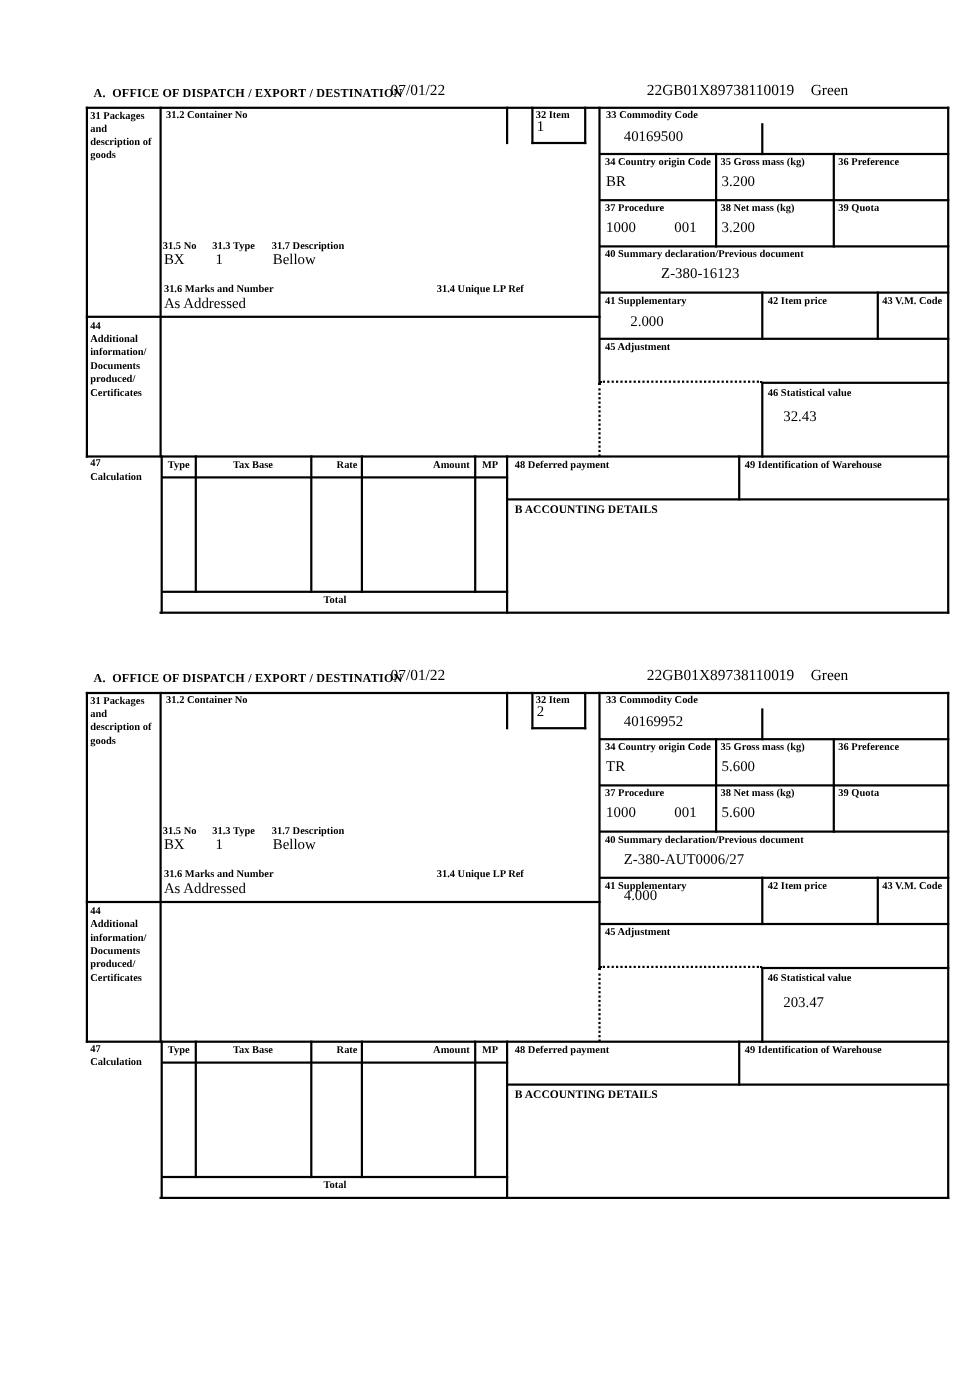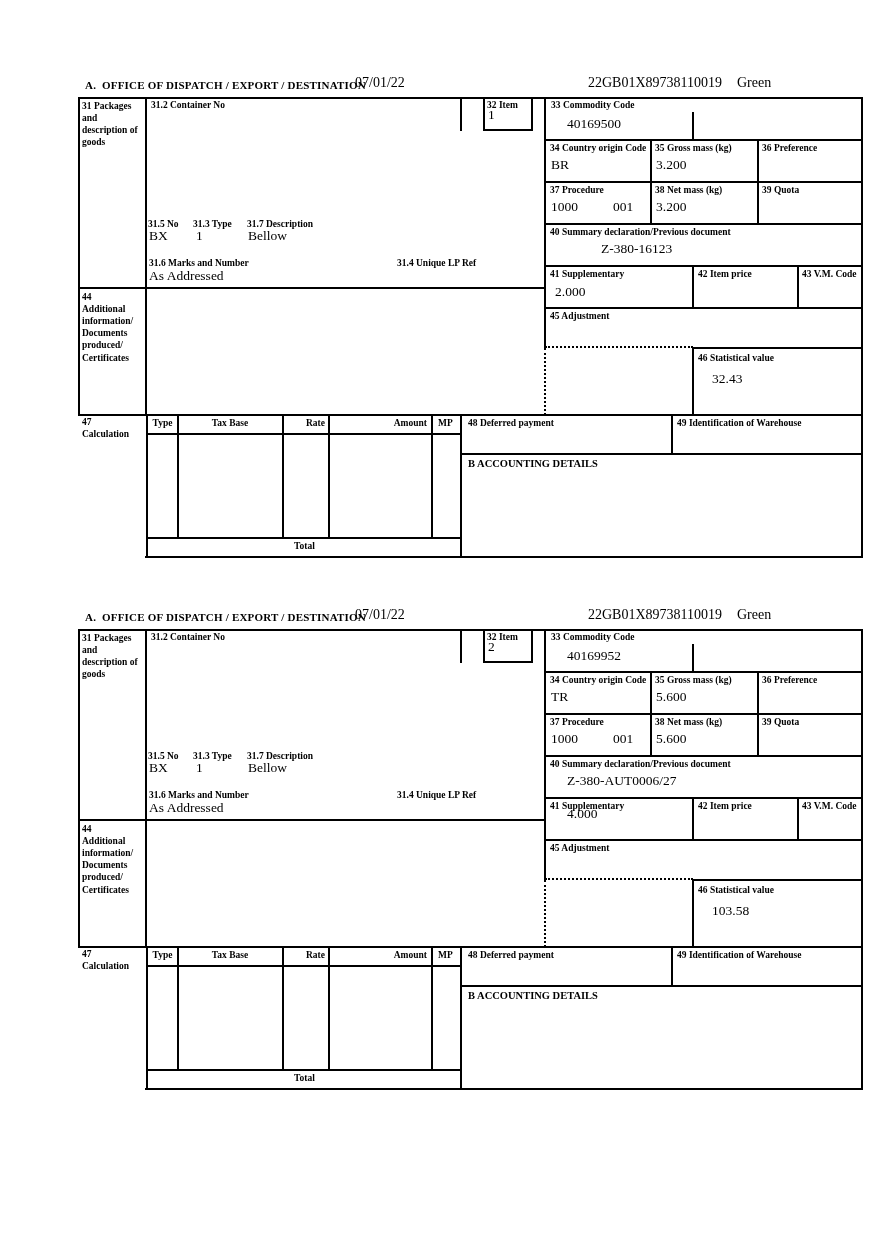--- a/index.html
+++ b/index.html
@@ -100,21 +100,21 @@
     <div class="t lbl" style="left:247px;top:219px;">31.7 Description</div>
     <div class="t val" style="left:149px;top:229px;">BX</div>
     <div class="t val" style="left:196px;top:229px;">1</div>
     <div class="t val" style="left:248px;top:229px;">Bellow</div>
 
     <div class="t lbl" style="left:149px;top:258px;">31.6 Marks and Number</div>
     <div class="t lbl" style="left:397px;top:258px;">31.4 Unique LP Ref</div>
     <div class="t val" style="left:149px;top:269px;">As Addressed</div>
 
     <div class="t lbl" style="left:550px;top:269px;">41 Supplementary</div>
-    <div class="t val" style="left:555px;top:285px;">2.000</div>
+    <div class="t val" style="left:573px;top:285px;">2.000</div>
     <div class="t lbl" style="left:698px;top:269px;">42 Item price</div>
     <div class="t lbl" style="left:802px;top:269px;">43 V.M. Code</div>
     <div class="t lbl" style="left:550px;top:311px;">45 Adjustment</div>
     <div class="t lbl" style="left:698px;top:353px;">46 Statistical value</div>
     <div class="t val" style="left:712px;top:372px;">32.43</div>
 
     <div class="t lbl" style="left:82px;top:292px;">44</div>
     <div class="t lbl wrap" style="left:82px;top:303px;width:64px;">Additional information/ Documents produced/ Certificates</div>
 
     <div class="t lbl" style="left:82px;top:417px;">47</div>
@@ -213,21 +213,21 @@
     <div class="t lbl" style="left:149px;top:258px;">31.6 Marks and Number</div>
     <div class="t lbl" style="left:397px;top:258px;">31.4 Unique LP Ref</div>
     <div class="t val" style="left:149px;top:269px;">As Addressed</div>
 
     <div class="t lbl" style="left:550px;top:269px;">41 Supplementary</div>
     <div class="t val" style="left:567px;top:275px;">4.000</div>
     <div class="t lbl" style="left:698px;top:269px;">42 Item price</div>
     <div class="t lbl" style="left:802px;top:269px;">43 V.M. Code</div>
     <div class="t lbl" style="left:550px;top:311px;">45 Adjustment</div>
     <div class="t lbl" style="left:698px;top:353px;">46 Statistical value</div>
-    <div class="t val" style="left:712px;top:372px;">103.58</div>
+    <div class="t val" style="left:712px;top:372px;">203.47</div>
 
     <div class="t lbl" style="left:82px;top:292px;">44</div>
     <div class="t lbl wrap" style="left:82px;top:303px;width:64px;">Additional information/ Documents produced/ Certificates</div>
 
     <div class="t lbl" style="left:82px;top:417px;">47</div>
     <div class="t lbl" style="left:82px;top:429px;">Calculation</div>
     <div class="t lbl ctr" style="left:147px;top:418px;width:31px;">Type</div>
     <div class="t lbl ctr" style="left:178px;top:418px;width:104px;">Tax Base</div>
     <div class="t lbl rgt" style="left:283px;top:418px;width:42px;">Rate</div>
     <div class="t lbl rgt" style="left:330px;top:418px;width:97px;">Amount</div>

